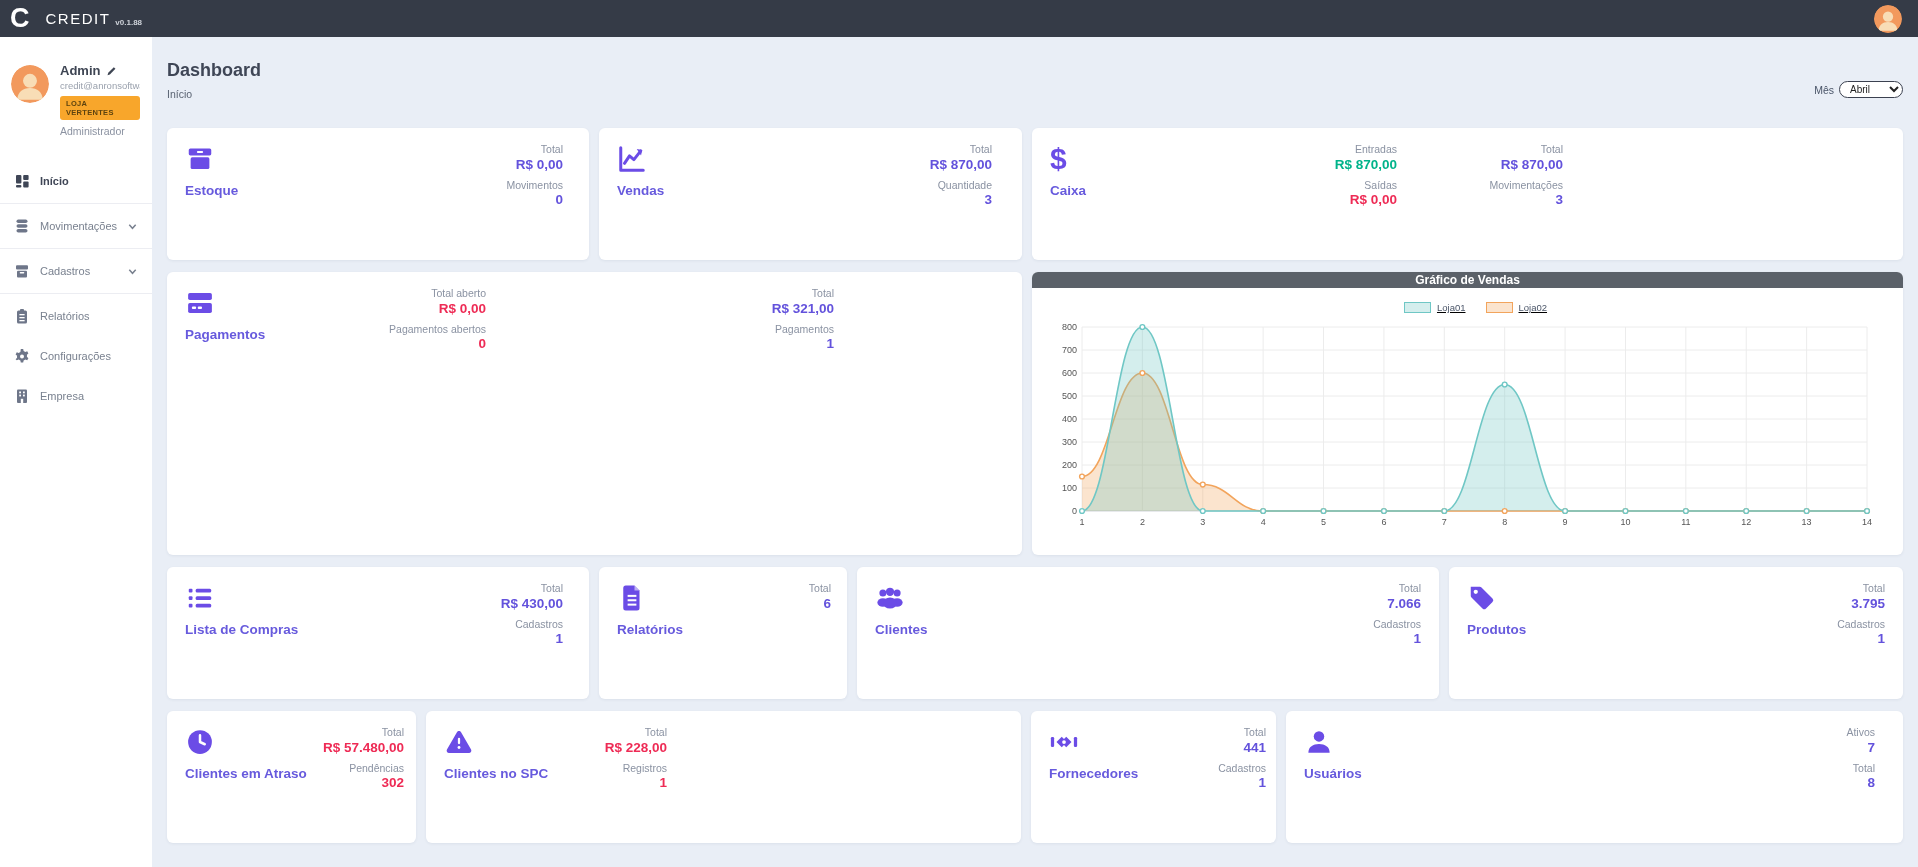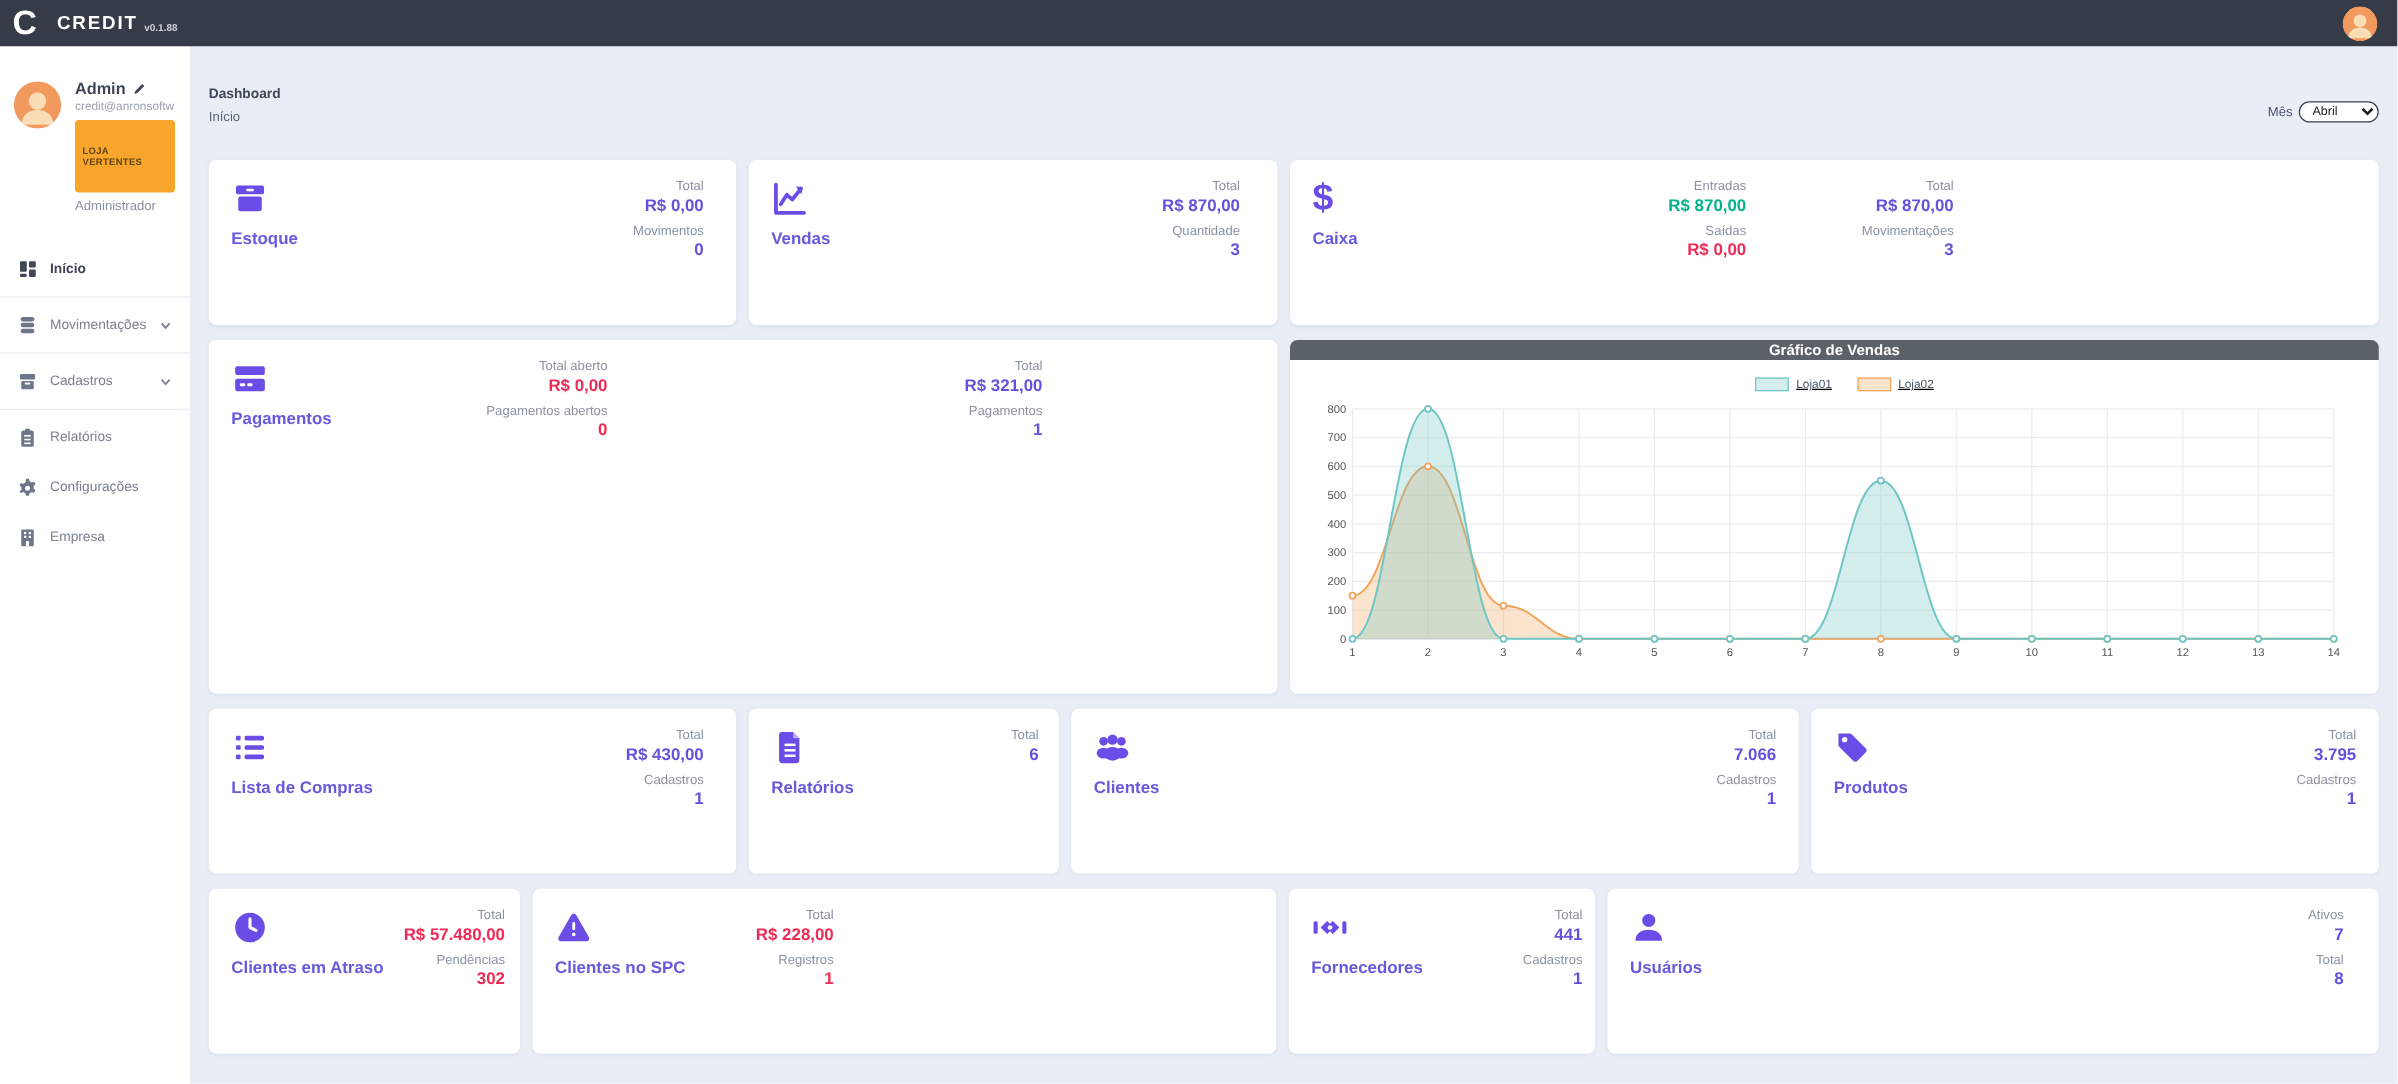--- a/index.html
+++ b/index.html
@@ -1,48 +1,48 @@
 <!DOCTYPE html>
 <html><head>
 <meta charset="utf-8">
 <style>
   * { margin:0; padding:0; box-sizing:border-box; }
   html,body { width:1918px; height:867px; overflow:hidden; background:#fff;
     font-family:"Liberation Sans", sans-serif; }
   
   .topbar { height:37px; background:#353b47; display:flex; align-items:center; position:relative; }
   .logo-c { color:#fff; font-size:27px; font-weight:800; margin-left:10px; line-height:37px; }
-  .brand { color:#fff; font-size:15px; font-weight:700; letter-spacing:1.5px; margin-left:16px; }
+  .brand { color:#fff; font-size:15px; font-weight:400; letter-spacing:1.5px; margin-left:16px; }
   .version { color:#cfd3da; font-size:8px; font-weight:700; margin-left:5px; margin-top:7px; }
   .topbar-avatar { position:absolute; right:16px; top:5px; width:28px; height:28px; border-radius:50%; overflow:hidden; cursor:pointer; }
   
   .page { display:flex; height:830px; }
   .sidebar { width:152px; background:#fff; flex:none; }
   .right-col { flex:1; background:#fff; }
   .main { background:#e9eef6; padding:14px 15px; min-height:856px; }
   
   .user-block { padding:26px 12px 10px 12px; position:relative; }
   .user-avatar { position:absolute; left:11px; top:28px; width:38px; height:38px; border-radius:50%; overflow:hidden; }
   .user-info { margin-left:48px; }
   .user-name-row { display:flex; align-items:center; gap:6px; }
   .user-name { font-size:13px; font-weight:700; color:#3e4553; }
   .edit-pencil { width:12px; height:12px; color:#3e4553; cursor:pointer; }
   .user-email { font-size:9.5px; color:#9aa1ad; margin-top:2px; max-width:118px; white-space:nowrap; overflow:hidden; }
-  .store-badge { display:inline-block; margin-top:5px; background:#f8a62b; color:#5d430f; font-size:7.5px; font-weight:800; letter-spacing:.3px; padding:20px 6px; border-radius:3px; }
+  .store-badge { display:inline-block; margin-top:5px; background:#f8a62b; color:#5d430f; font-size:7.5px; font-weight:800; letter-spacing:.3px; padding:3px 6px; border-radius:3px; }
   .user-role { font-size:10.5px; color:#8b92a1; margin-top:5px; }
   .menu { margin-top:14px; }
   .menu-item { height:40px; display:flex; align-items:center; gap:10px; padding:0 14px; font-size:11px; color:#79818f; cursor:pointer; }
   .menu-item.active { color:#3f4656; font-weight:700; }
   .menu-item .micon { width:16px; height:16px; flex:none; color:#6e7689; }
   .menu-item.active .micon { color:#3f4656; }
   .menu-item .chev { margin-left:auto; width:11px; height:11px; color:#79818f; }
   .menu-divider { border-top:1px solid #ecedf2; margin:2px 0; }
   
   .content-head { display:flex; justify-content:space-between; align-items:flex-end; height:49px; margin-bottom:28px; }
-  .page-title { font-size:11px; font-weight:800; color:#3f4656; margin-top:4px; }
+  .page-title { font-size:18px; font-weight:800; color:#3f4656; margin-top:4px; }
   .page-sub { font-size:10.5px; color:#5a6372; margin-top:7px; }
   .month-box { display:flex; align-items:center; gap:5px; padding-bottom:2px; }
   .month-label { font-size:10.5px; color:#4a5568; }
   .month-select { font-size:10px; padding:1px 6px; border:1px solid #3b4150; border-radius:10px; background:#fff; color:#222; width:64px; height:17px; font-family:"Liberation Sans", sans-serif; }
   
   .row { display:flex; gap:10px; margin-bottom:12px; }
   .card { position:relative; background:#fff; border-radius:6px; height:132px; box-shadow:0 1px 3px rgba(40,60,90,.07); flex:none; cursor:pointer; }
   .card.tall { height:283px; }
   .card.fill { flex:1; }
   .card-left { position:absolute; left:18px; top:16px; }

